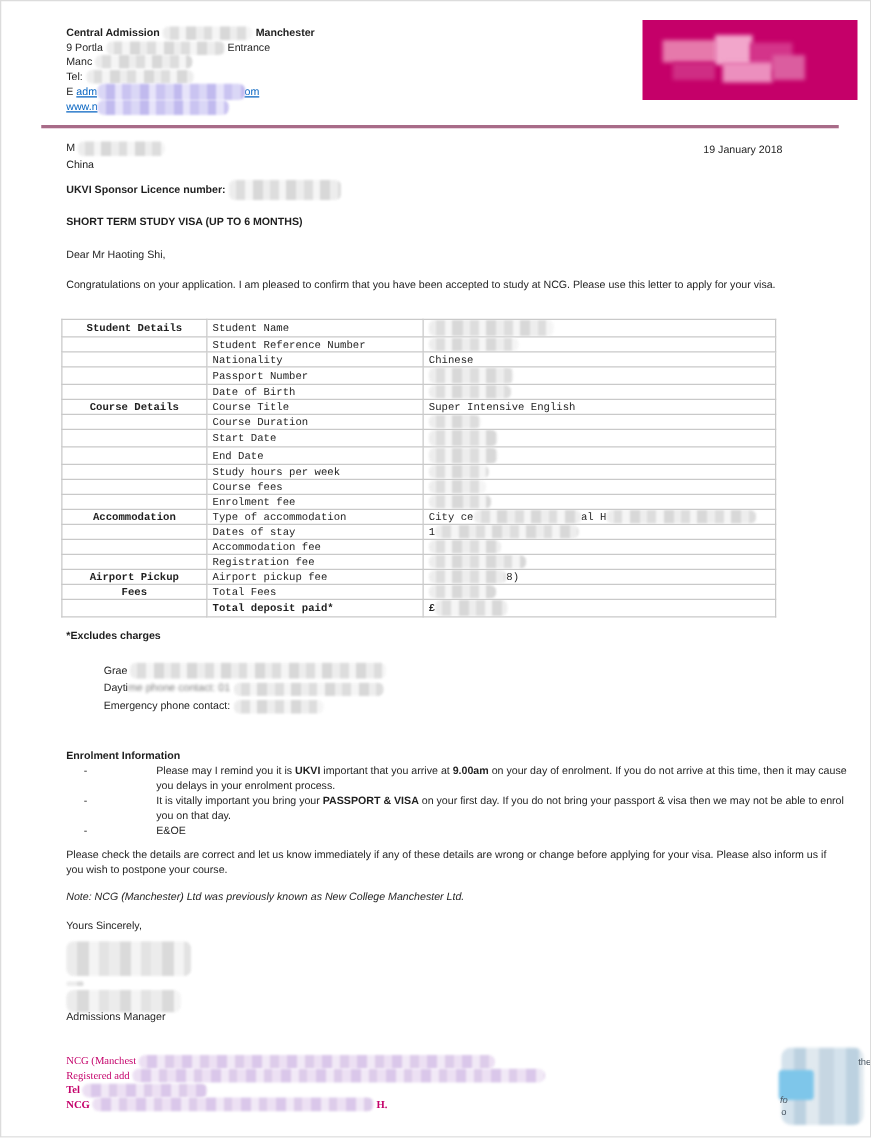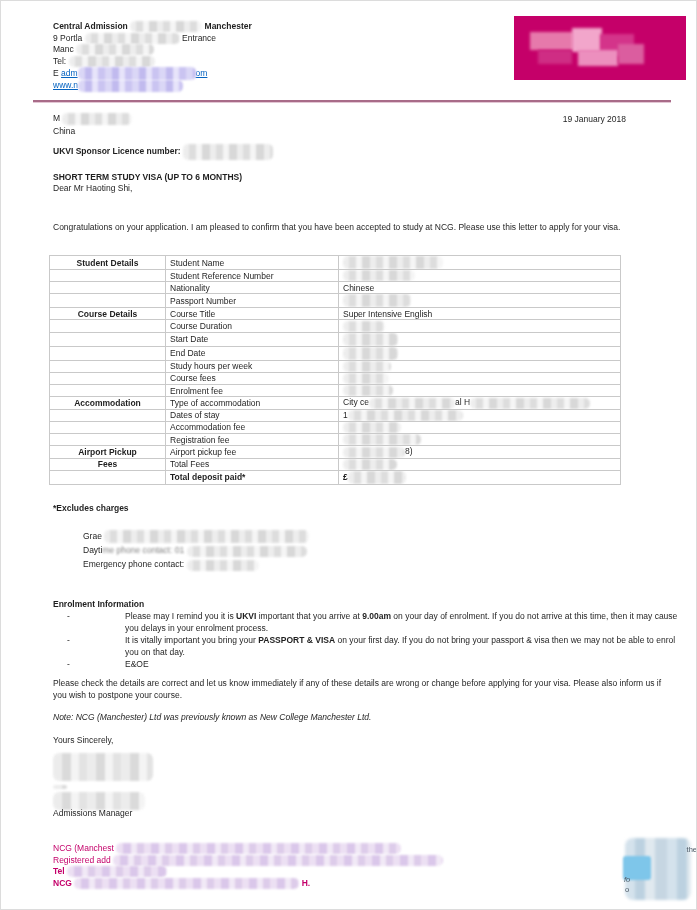--- a/index.html
+++ b/index.html
@@ -51,27 +51,27 @@
       repeating-linear-gradient(90deg,#ececec 0 9px,#d9d9d9 9px 18px,#f4f4f4 18px 26px,#e2e2e2 26px 34px),
       repeating-linear-gradient(180deg,#f6f6f6 0 6px, #e3e3e3 6px 12px);
   }
   .under-blur { filter:blur(1.1px); opacity:.6; }
 
   
   .recipient { position:absolute; top:111px; left:52px; line-height:12px; }
   .date      { position:absolute; top:113px; right:70px; }
   .sponsor   { position:absolute; top:143px; left:52px; }
   .visa-title{ position:absolute; top:171px; left:52px; white-space:nowrap; }
-  .salute    { position:absolute; top:182px; left:52px; }
+  .salute    { position:absolute; top:197px; left:52px; }
   .intro     { position:absolute; top:221px; left:52px; white-space:nowrap; }
 
   
   table.details {
     position:absolute; top:254px; left:48px; width:568px;
-    border-collapse:collapse; table-layout:fixed;
+    border-collapse:collapse; table-layout:fixed;font-family:Liberation Mono, monospace;
   }
   table.details td {
     border:1px solid #c9c9c9; height:11px; padding:0 4px;
     line-height:10px; overflow:hidden; white-space:nowrap;
   }
   td.grp { width:107px; text-align:center; font-weight:bold; }
   td.lbl { width:164px; }
   td.val { width:273px; padding-left:5px; }
 
   .excludes { position:absolute; top:502px; left:52px; }
@@ -82,21 +82,21 @@
   .bullet { display:flex; }
   .bullet .dash { margin-left:14px; width:58px; flex:none; }
   .bullet .btxt { flex:1; }
 
   .checkp { position:absolute; top:676px; left:52px; width:614px; line-height:12px; }
   .note   { position:absolute; top:711px; left:52px; font-weight:normal; font-style:italic; white-space:nowrap; }
   .yours  { position:absolute; top:734px; left:52px; }
   .sig    { position:absolute; top:752px; left:52px; }
   .role   { position:absolute; top:807px; left:52px; }
 
-  .footer { position:absolute; top:842px; left:52px; line-height:11.5px; color:#C4006A; }
+  .footer { position:absolute; top:842px; left:52px; line-height:11.5px; color:#C4006A;font-family:Liberation Serif, serif; }
 
   
   .accred { position:absolute; top:833px; left:608px; width:88px; height:72px; font-size:7.5px; color:#4d5a66; }
   .accred-blob {
     position:absolute; left:16px; top:4px; width:66px; height:62px; border-radius:8px;
     filter:blur(1.4px);
     background:
       repeating-linear-gradient(90deg,#d4e2ec 0 10px,#bcd1e0 10px 20px,#e0e9ef 20px 30px,#c6d6e2 30px 42px),
       repeating-linear-gradient(180deg,rgba(255,255,255,.5) 0 8px, rgba(120,150,170,.18) 8px 16px);
   }
@@ -185,20 +185,25 @@
         <td class="grp"></td>
         <td class="lbl">Nationality</td>
         <td class="val">Chinese</td>
       </tr>
       <tr>
         <td class="grp"></td>
         <td class="lbl">Passport Number</td>
         <td class="val"><span class="rd" style="width:68px;height:13px;"></span></td>
       </tr>
       <tr>
+        <td class="grp"></td>
+        <td class="lbl">Date of Birth</td>
+        <td class="val"><span class="rd" style="width:66px;"></span></td>
+      </tr>
+      <tr>
         <td class="grp">Course Details</td>
         <td class="lbl">Course Title</td>
         <td class="val">Super Intensive English</td>
       </tr>
       <tr>
         <td class="grp"></td>
         <td class="lbl">Course Duration</td>
         <td class="val"><span class="rd" style="width:42px;"></span></td>
       </tr>
       <tr>

